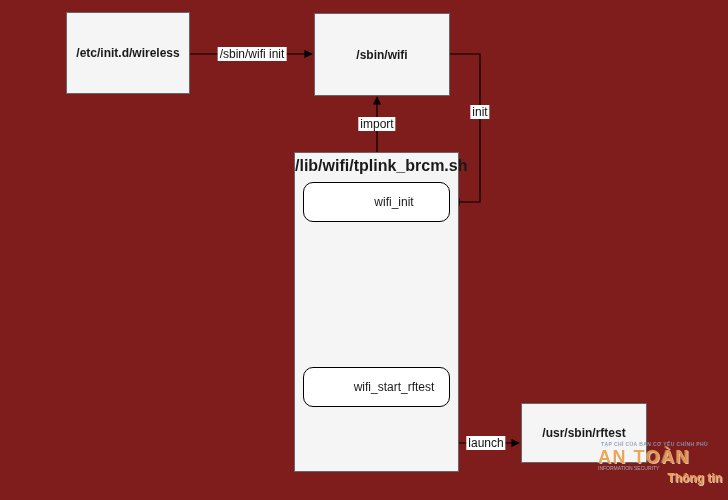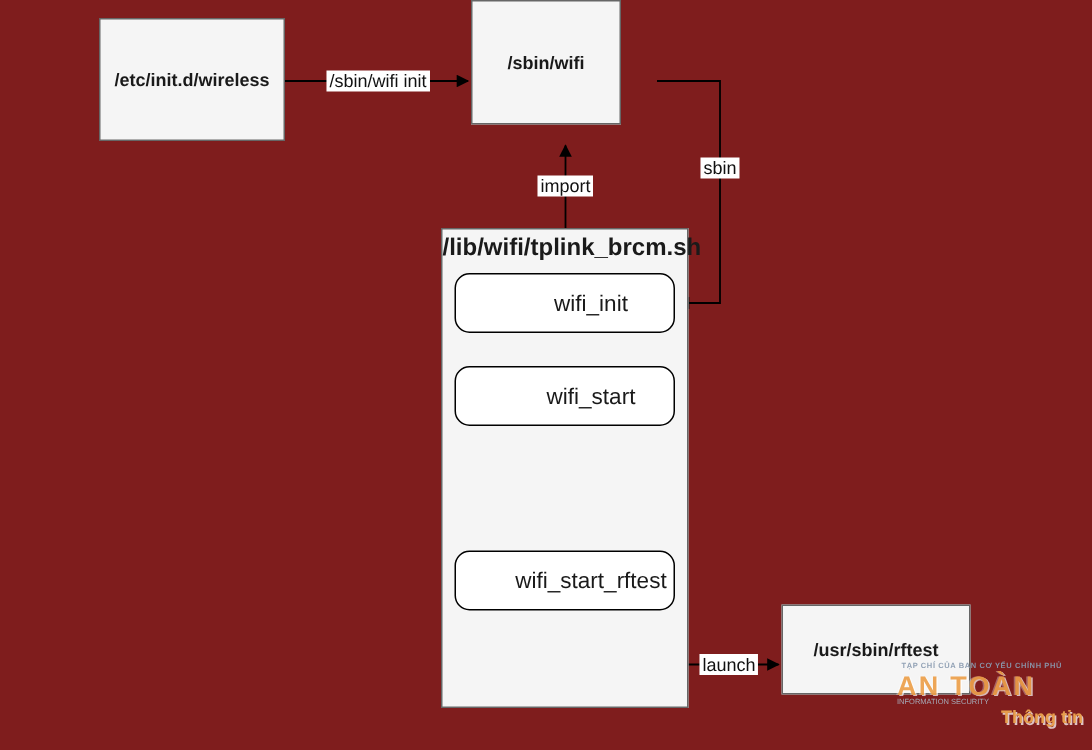--- a/index.html
+++ b/index.html
@@ -25,21 +25,21 @@
     align-items: center;
     justify-content: center;
     font-size: 12px;
     font-weight: bold;
     color: #1a1a1a;
     z-index: 2;
     box-sizing: border-box;
     text-align: center;
   }
   #node-etc-init   { left: 66px;  top: 12px;  width: 124px; height: 82px; }
-  #node-sbin-wifi  { left: 314px; top: 0;  width: 100px; height: 83px; }
+  #node-sbin-wifi  { left: 314px; top: 13px;  width: 136px; height: 83px; }
   #node-usr-rftest { left: 521px; top: 403px; width: 126px; height: 60px; }
   #container-box {
     position: absolute;
     left: 294px; top: 152px;
     width: 165px; height: 320px;
     background: #f5f5f5;
     border: 1px solid #666666;
     z-index: 2;
     box-sizing: border-box;
   }
@@ -56,21 +56,21 @@
     position: absolute;
     left: 303px;
     width: 147px;
     height: 40px;
     background: #ffffff;
     border: 1px solid #000000;
     border-radius: 10px;
     display: flex;
     align-items: center;
     justify-content: center;
-    font-size: 15px;
+    font-size: 12px;
     color: #1a1a1a;
     z-index: 3;
     box-sizing: border-box;
     padding-left: 35px;
   }
   #func-0 { top: 182px; }
   #func-1 { top: 244px; }
   #func-2 { top: 305px; }
   #func-3 { top: 367px; }
   #func-4 { top: 424px; }
@@ -157,26 +157,25 @@
 
   <div class="node" id="node-sbin-wifi">/sbin/wifi</div>
 
   <div class="node" id="node-usr-rftest">/usr/sbin/rftest</div>
 
   <div id="container-box">
     <div id="container-title">/lib/wifi/tplink_brcm.sh</div>
   </div>
 
   <div class="func-box" id="func-0">wifi_init</div>
-  <div class="func-box" id="func-1">wifi_start</div>
   <div class="func-box" id="func-3">wifi_start_rftest</div>
 
   <div class="edge-label" id="lbl-init">/sbin/wifi init</div>
   <div class="edge-label" id="lbl-import">import</div>
-  <div class="edge-label" id="lbl-call">sbin</div>
+  <div class="edge-label" id="lbl-call">init</div>
   <div class="edge-label" id="lbl-launch">launch</div>
 
   <div id="watermark">
     <div id="wm-tagline">TẠP CHÍ CỦA BAN CƠ YẾU CHÍNH PHỦ</div>
     <div id="wm-title">AN TOÀN</div>
     <div id="wm-micro">INFORMATION SECURITY</div>
     <div id="wm-subtitle">Thông tin</div>
   </div>
 
 </div>

